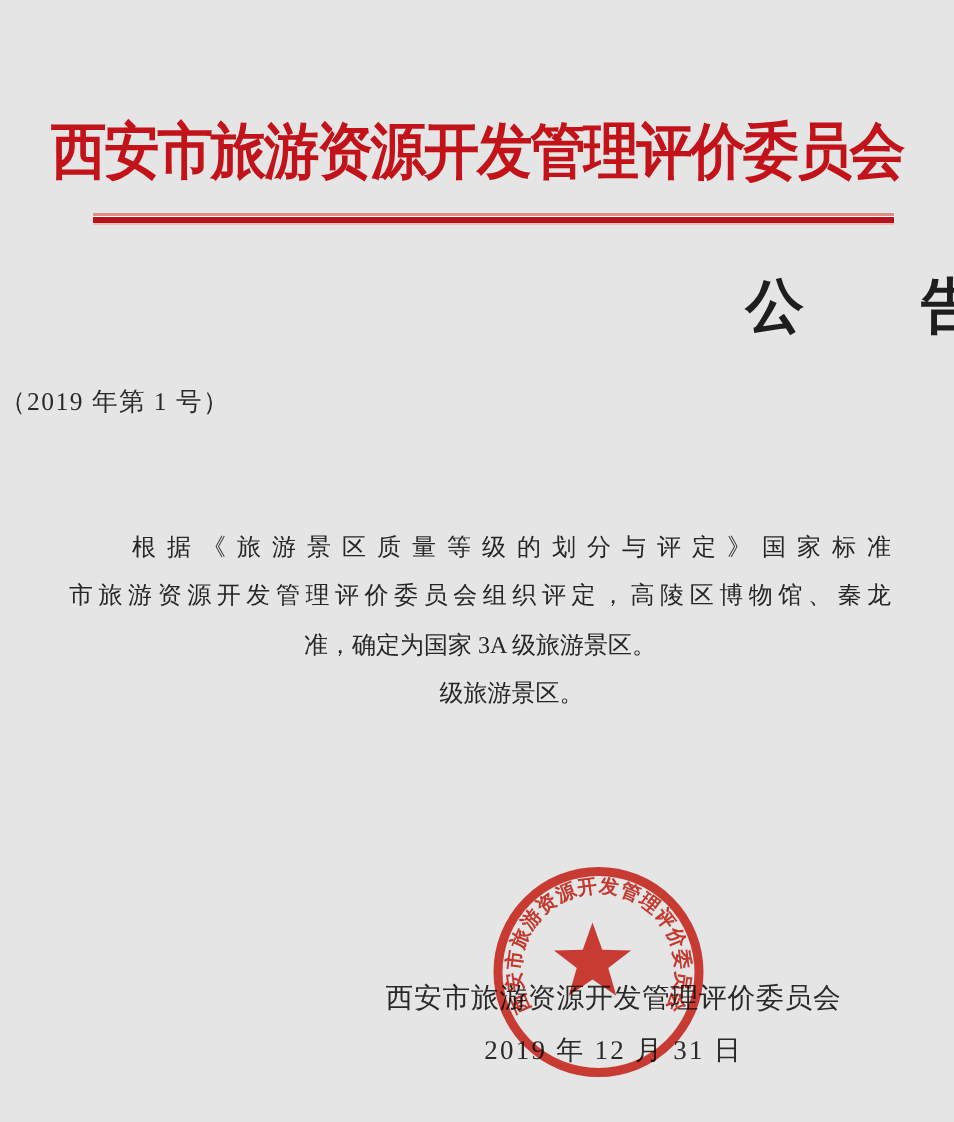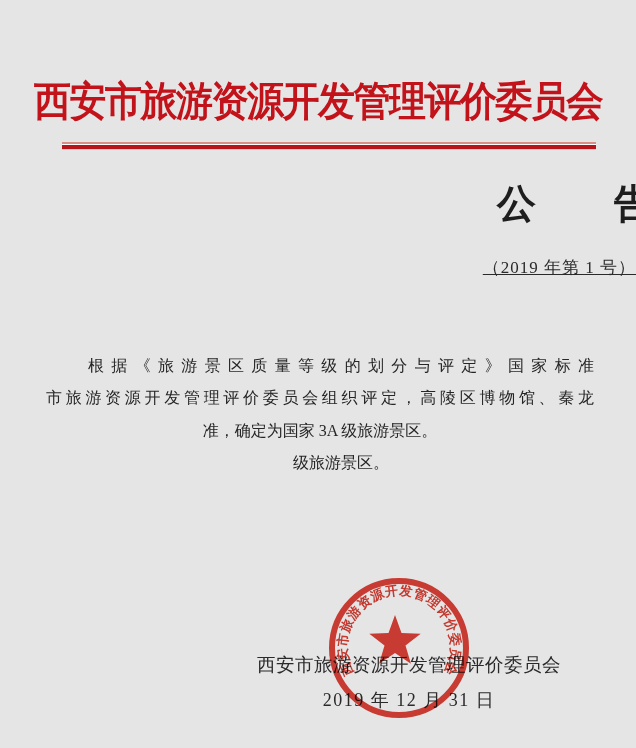--- a/index.html
+++ b/index.html
@@ -19,22 +19,22 @@
       #d98e86 0,#d98e86 2px,
       #fefefe 2px,#fefefe 3px,
       #b8121a 3px,#b8121a 7px,
       #e8c0ba 7px,#e8c0ba 8px);
   }
   .announce-title{
     position:absolute;top:177px;left:0;width:100%;text-align:right;
     font-size:39px;font-weight:bold;color:#1e1e1e;padding-left:17px;
   }
   .doc-number{
-    position:absolute;top:256px;left:0;width:100%;text-align:right;
-    font-size:17px;color:#2a2a2a;letter-spacing:1px;text-decoration:underline;
+    position:absolute;top:256px;left:0;width:100%;text-align:left;
+    font-size:17px;color:#2a2a2a;letter-spacing:1px;
   }
   .body-text{
     position:absolute;top:350px;left:46px;width:548px;
     font-size:16px;line-height:32.4px;color:#262626;
   }
   .body-line{min-height:32.4px;text-align:center;}
   .jl{text-align:justify;text-align-last:justify;}
   .indent{text-indent:42px;}
   .signature{
     position:absolute;top:652px;left:209px;width:400px;text-align:center;

